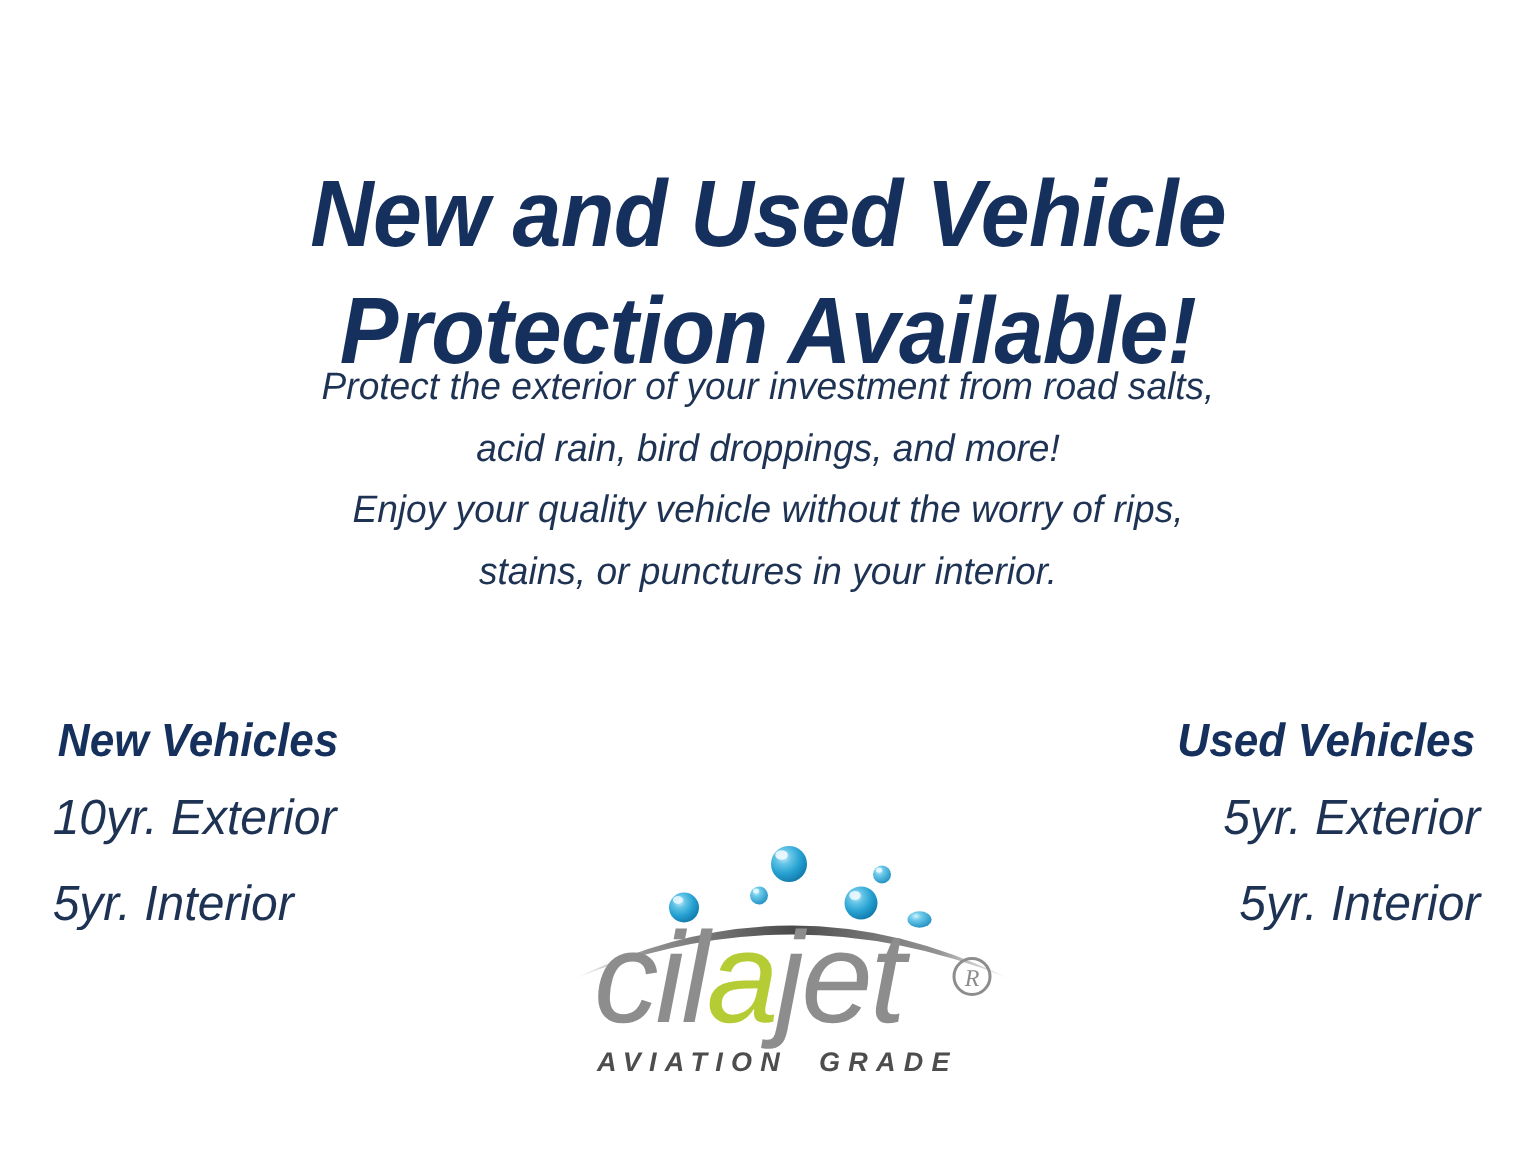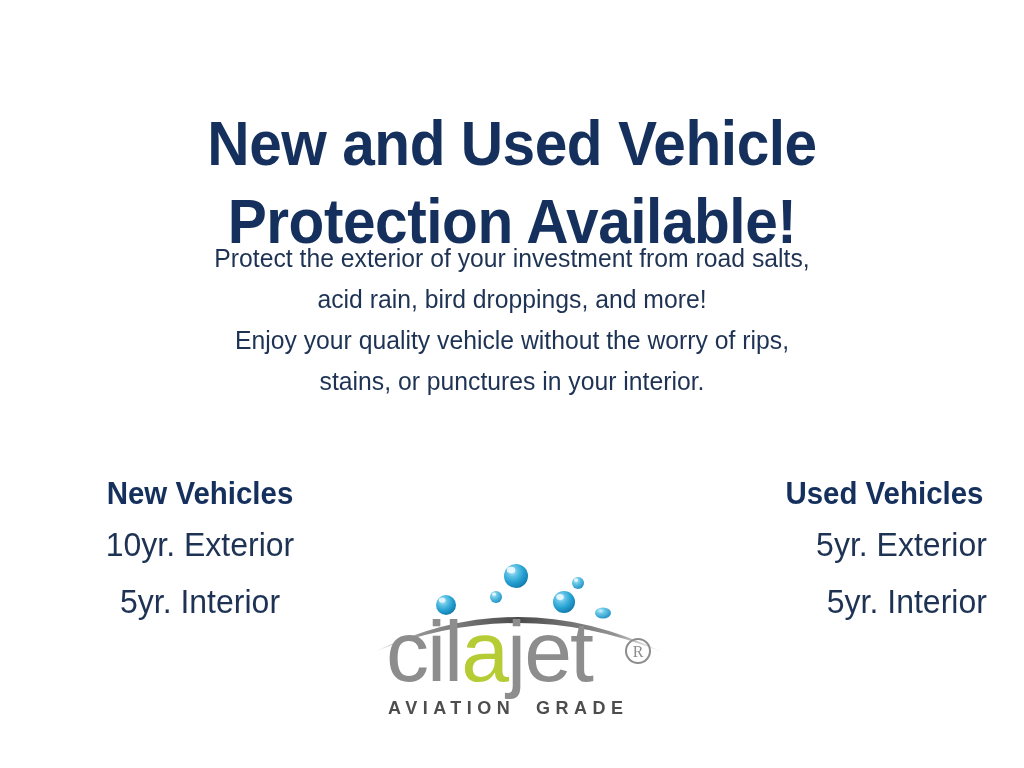--- a/index.html
+++ b/index.html
@@ -14,20 +14,21 @@
     overflow: hidden;
     font-family: "Liberation Sans", "DejaVu Sans", sans-serif;
     -webkit-font-smoothing: antialiased;
   }
 
   .slide {
     position: relative;
     width: 1024px;
     height: 692px;
     background: #ffffff;
+    font-style: italic;
   }
 
   
   .headline {
     position: absolute;
     left: 0;
     top: 62px;
     width: 1024px;
     text-align: center;
     color: #15305c;
@@ -68,21 +69,21 @@
     left: 0;
     top: 472px;
     width: 1024px;
     height: 190px;
   }
   .col {
     position: absolute;
     top: 0;
     width: 340px;
   }
-  .col-new   { left: 30px;  text-align: center; }
+  .col-new   { left: 30px;  }
   .col-used  { left: 652px; text-align: right; }
 
   .col-title {
     display: block;
     color: #15305c;
     font-weight: bold;
     font-size: 31px;
     line-height: 44px;
     white-space: nowrap;
     transform: scaleX(0.95);
@@ -93,21 +94,21 @@
     font-weight: normal;
     font-size: 33px;
     line-height: 57px;
     white-space: nowrap;
     transform: scaleX(0.97);
   }
 
   
   .logo {
     position: absolute;
-    left: 368px;
+    left: 378px;
     top: 548px;
     width: 300px;
     height: 185px;
   }
   .logo svg { display: block; }
 </style>
 </head>
 <body>
 
 <div class="slide" style="background: rgb(255, 255, 255);">

